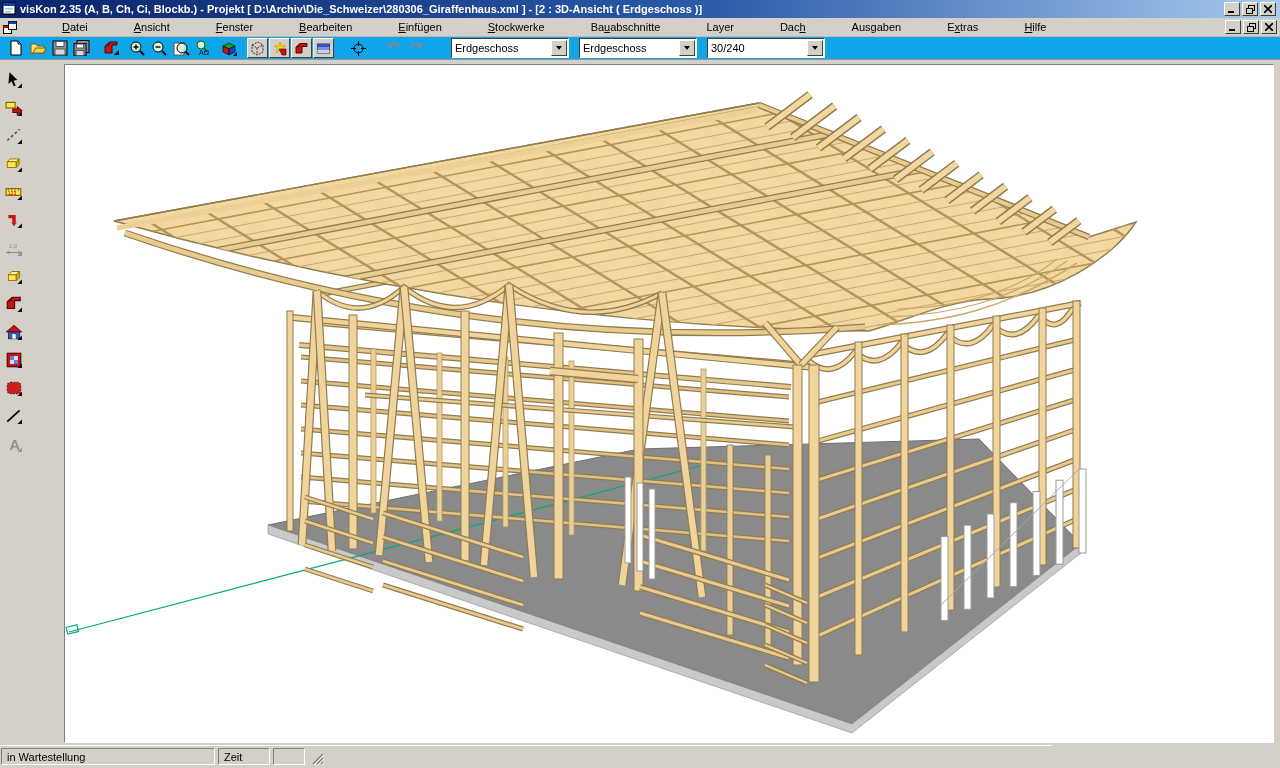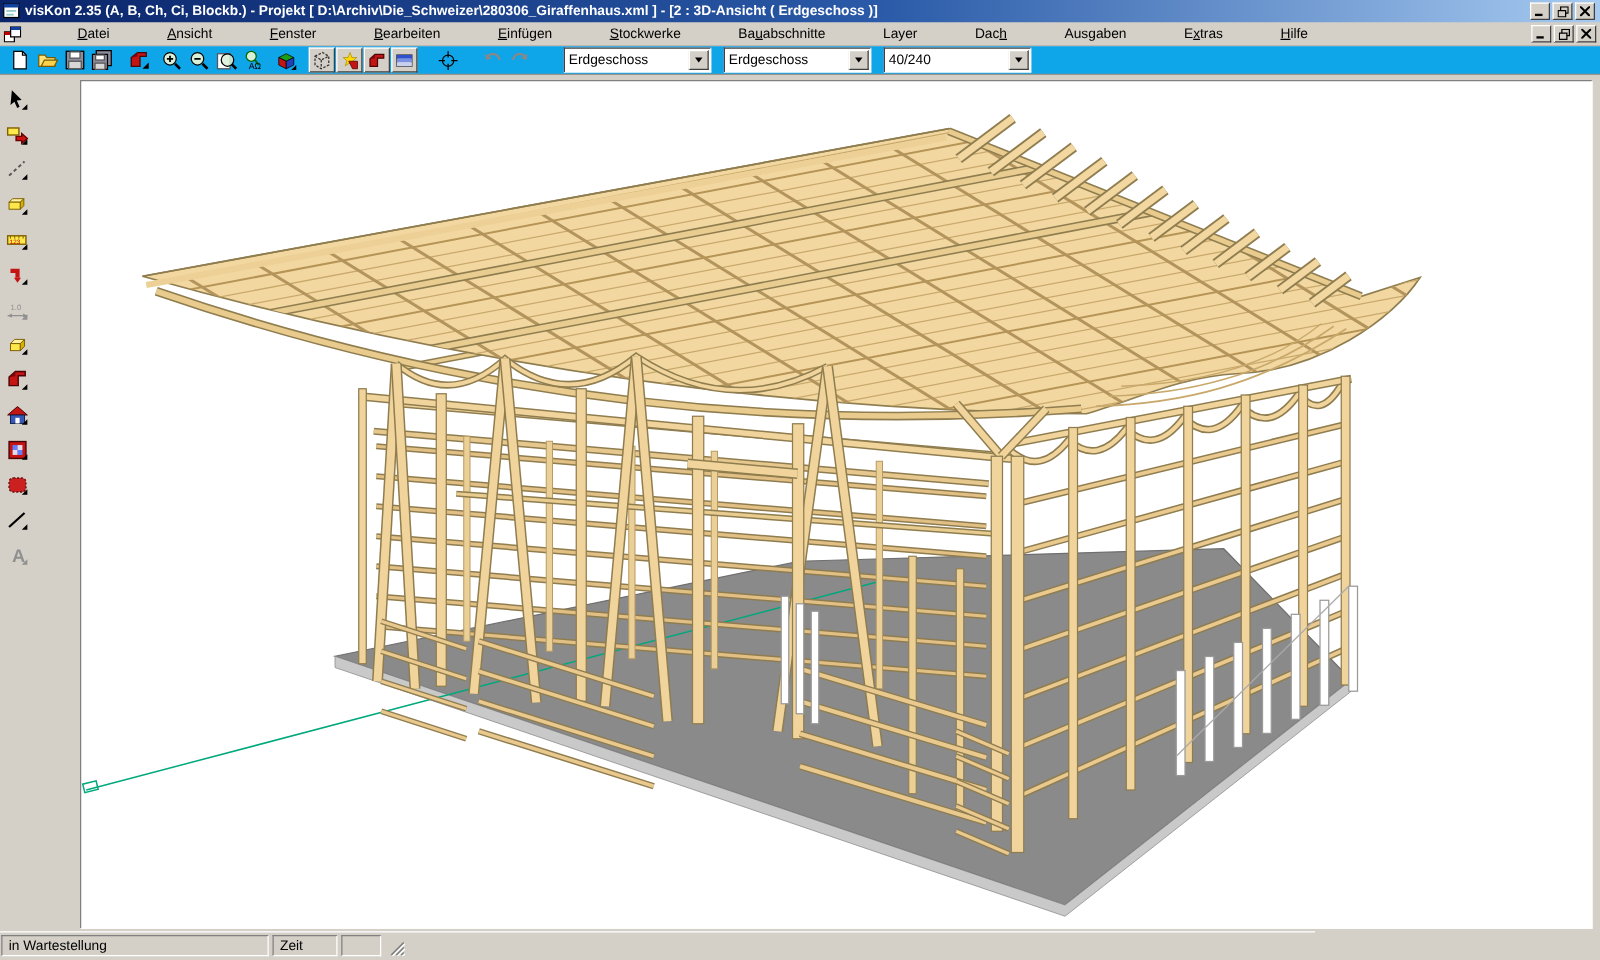--- a/index.html
+++ b/index.html
@@ -259,21 +259,21 @@
   </div>
   <div class="tsep" style="width:10px"></div>
   <div class="combo">
     <span class="cval">Erdgeschoss</span>
     <span class="cbtn">
         <span class="arr"></span>
       </span>
   </div>
   <div class="tsep" style="width:10px"></div>
   <div class="combo">
-    <span class="cval">40/240</span>
+    <span class="cval">30/240</span>
     <span class="cbtn">
         <span class="arr"></span>
       </span>
   </div>
 </div>
 
 <div class="client">
 
   <div class="canvas">
     <svg id="view3d" width="1208" height="677" viewBox="0 0 1208 677">

